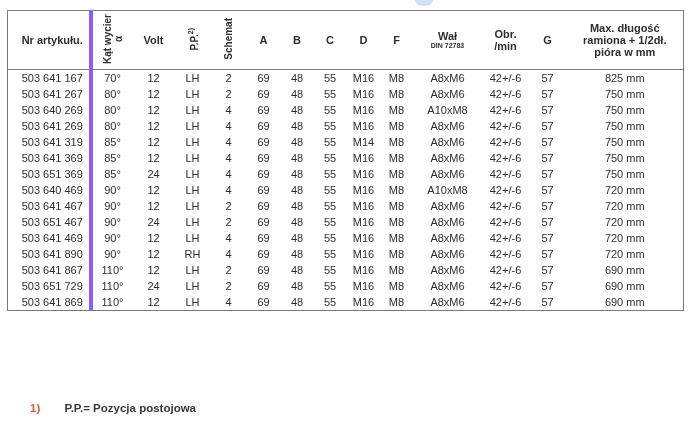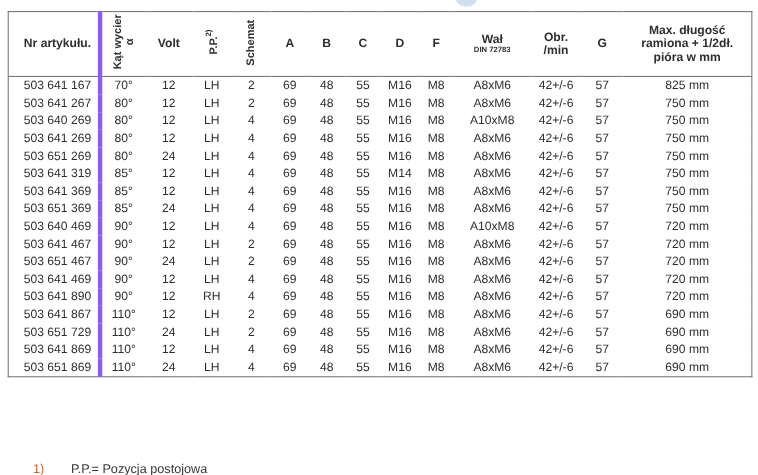--- a/index.html
+++ b/index.html
@@ -56,23 +56,24 @@
     font-size: 10px;
     line-height: 11px;
     white-space: nowrap;
     max-height: 54px;
   }
   .rot sup { font-size: 7px; }
   .hdr-sub { font-weight: bold; font-size: 7px; line-height: 8px; }
   .hdr-max { font-size: 10px; line-height: 12px; padding: 0 2px; }
   .footnote {
     position: absolute;
-    left: 30px; top: 421px;
+    left: 30px; top: 402px;
     font-size: 11.5px;
     color: #383838;
+    font-weight: bold;
   }
   .fn-marker { color: #cc5f38; }
   .fn-text { margin-left: 21px; }
 </style>
 </head>
 <body>
 
 <div class="page">
 
   <div class="artifact"></div>
@@ -183,36 +184,20 @@
           <td>48</td>
           <td>55</td>
           <td>M16</td>
           <td>M8</td>
           <td>A8xM6</td>
           <td>42+/-6</td>
           <td>57</td>
           <td>750 mm</td>
         </tr>
         <tr>
-          <td class="col-art">503 651 269</td>
-          <td>80°</td>
-          <td>24</td>
-          <td>LH</td>
-          <td>4</td>
-          <td>69</td>
-          <td>48</td>
-          <td>55</td>
-          <td>M16</td>
-          <td>M8</td>
-          <td>A8xM6</td>
-          <td>42+/-6</td>
-          <td>57</td>
-          <td>750 mm</td>
-        </tr>
-        <tr>
           <td class="col-art">503 641 319</td>
           <td>85°</td>
           <td>12</td>
           <td>LH</td>
           <td>4</td>
           <td>69</td>
           <td>48</td>
           <td>55</td>
           <td>M14</td>
           <td>M8</td>
@@ -362,36 +347,20 @@
           <td>M8</td>
           <td>A8xM6</td>
           <td>42+/-6</td>
           <td>57</td>
           <td>690 mm</td>
         </tr>
         <tr>
           <td class="col-art">503 641 869</td>
           <td>110°</td>
           <td>12</td>
-          <td>LH</td>
-          <td>4</td>
-          <td>69</td>
-          <td>48</td>
-          <td>55</td>
-          <td>M16</td>
-          <td>M8</td>
-          <td>A8xM6</td>
-          <td>42+/-6</td>
-          <td>57</td>
-          <td>690 mm</td>
-        </tr>
-        <tr>
-          <td class="col-art">503 651 869</td>
-          <td>110°</td>
-          <td>24</td>
           <td>LH</td>
           <td>4</td>
           <td>69</td>
           <td>48</td>
           <td>55</td>
           <td>M16</td>
           <td>M8</td>
           <td>A8xM6</td>
           <td>42+/-6</td>
           <td>57</td>

